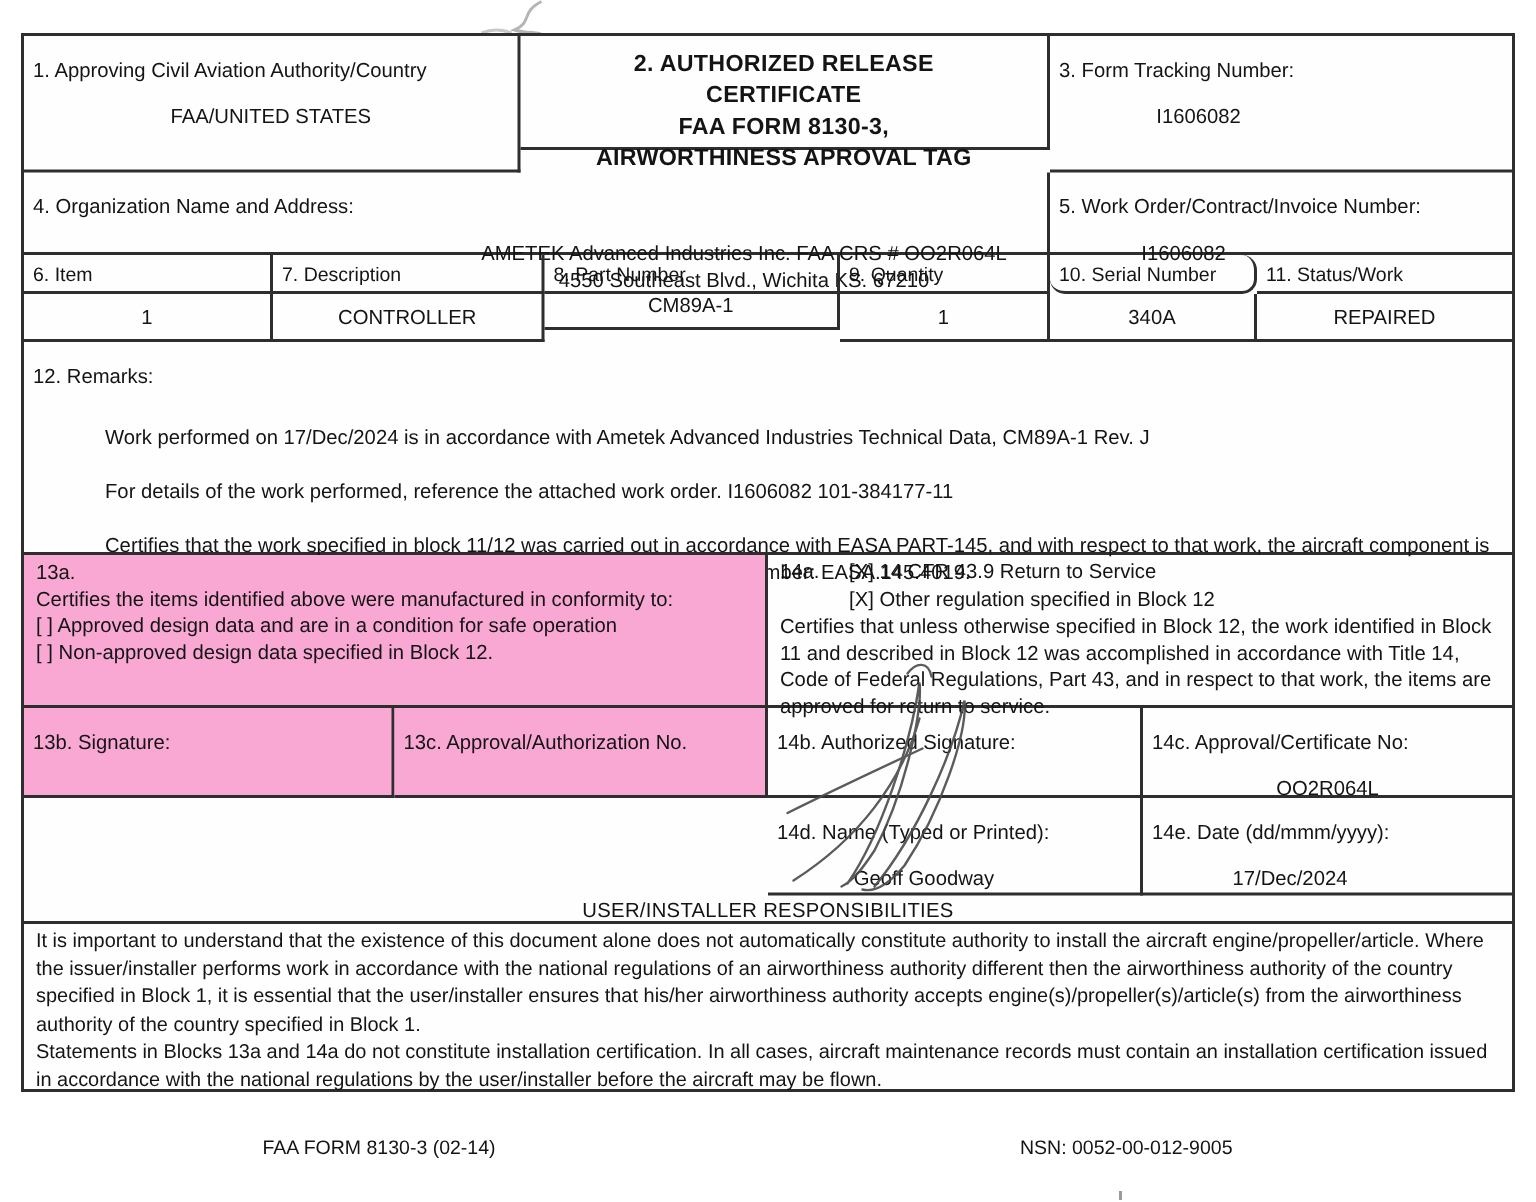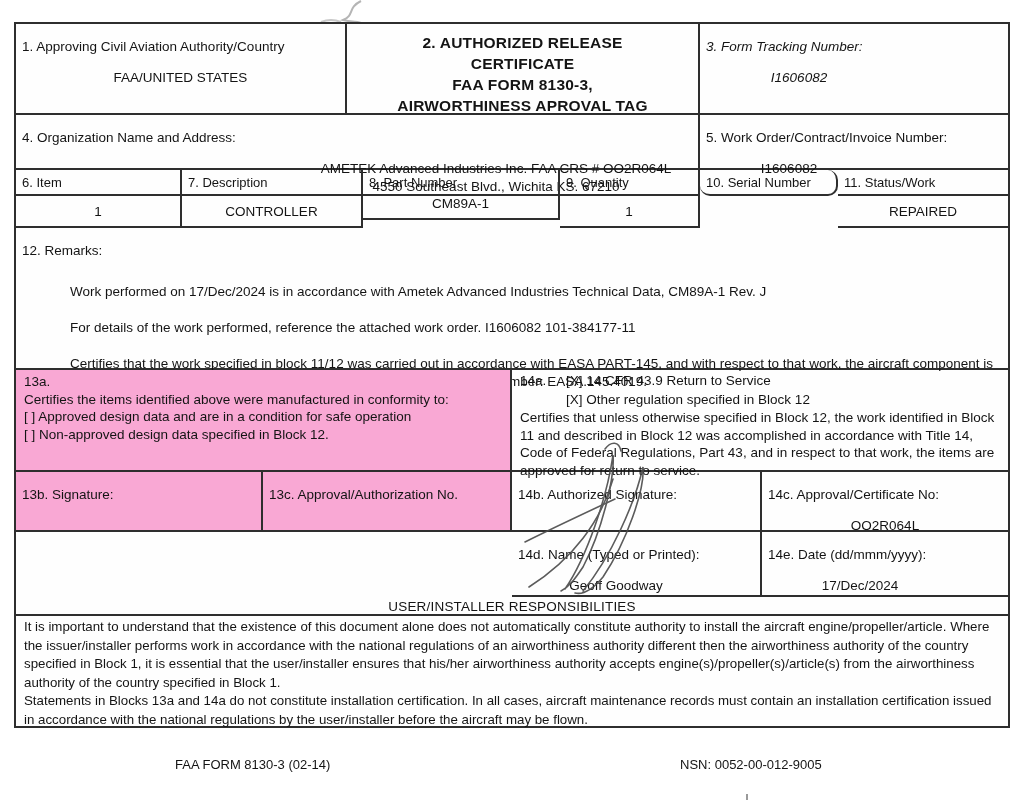--- a/index.html
+++ b/index.html
@@ -46,27 +46,27 @@
   <path d="M 46 1 C 32 8 40 15 28 20 C 42 24 52 18 44 32" stroke="#b5b5b5" stroke-width="2" fill="none"></path>
   <path d="M 6 22 Q 16 18 26 22" stroke="#c8c8c8" stroke-width="2" fill="none"></path>
 </svg>
 
 <div class="form">
 
   <div class="cell bR bB" style="left:0;top:0;width:331px;height:91px;">
     <div class="lbl">1. Approving Civil Aviation Authority/Country</div>
     <div class="center">FAA/UNITED STATES</div>
   </div>
-  <div class="cell bR bB" style="left:331px;top:0;width:353px;height:91px;">
+  <div class="cell bR bB" style="left:331px;top:0;width:353px;height:76px;">
     <div class="title2">2. AUTHORIZED RELEASE
 CERTIFICATE
 FAA FORM 8130-3,
 AIRWORTHINESS APROVAL TAG</div>
   </div>
-  <div class="cell bB" style="left:684px;top:0;right:0;height:91px;font-style:italic;">
+  <div class="cell bB" style="left:684px;top:0;right:0;height:91px;">
     <div class="lbl">3. Form Tracking Number:</div>
     <div class="center valBig" style="padding-right:110px;">I1606082</div>
   </div>
 
   <div class="cell bR bB" style="left:0;top:91px;width:684px;height:55px;">
     <div class="lbl">4. Organization Name and Address:</div>
     <div class="addr">AMETEK Advanced Industries Inc. FAA CRS # OO2R064L
 4550 Southeast Blvd., Wichita KS. 67210</div>
   </div>
   <div class="cell bB" style="left:684px;top:91px;right:0;height:55px;">
@@ -90,20 +90,21 @@
     <div class="thdr">10. Serial Number</div>
   </div>
   <div class="cell bB" style="left:822px;top:146px;right:0;height:26px;">
     <div class="thdr">11. Status/Work</div>
   </div>
 
   <div class="cell bR bB tval" style="left:0;top:172px;width:166px;height:32px;">1</div>
   <div class="cell bR bB tval" style="left:166px;top:172px;width:181px;height:32px;">CONTROLLER</div>
   <div class="cell bR bB tval" style="left:347px;top:164px;width:197px;height:32px;">CM89A-1</div>
   <div class="cell bR bB tval" style="left:544px;top:172px;width:140px;height:32px;">1</div>
+  <div class="cell bR bB tval" style="left:684px;top:172px;width:138px;height:32px;">340A</div>
   <div class="cell bB tval" style="left:822px;top:172px;right:0;height:32px;">REPAIRED</div>
 
   <div class="cell bB" style="left:0;top:204px;right:0;height:142px;">
     <div class="lbl" style="margin-bottom:10px;">12. Remarks:</div>
     <div class="remarks-p">Work performed on 17/Dec/2024 is in accordance with Ametek Advanced Industries Technical Data, CM89A-1  Rev. J</div>
     <div class="remarks-p">For details of the work performed, reference the attached work order.  I1606082  101-384177-11</div>
     <div class="remarks-p" style="margin-bottom:0;">Certifies that the work specified in block 11/12 was carried out in accordance with EASA PART-145, and with respect to that work, the aircraft component is considered ready for release to service under EASA Part 145 approval number: EASA.145.4019.</div>
   </div>
 
   <div class="cell bR bB shade blk13a" style="left:0;top:346px;width:496px;height:102px;">

